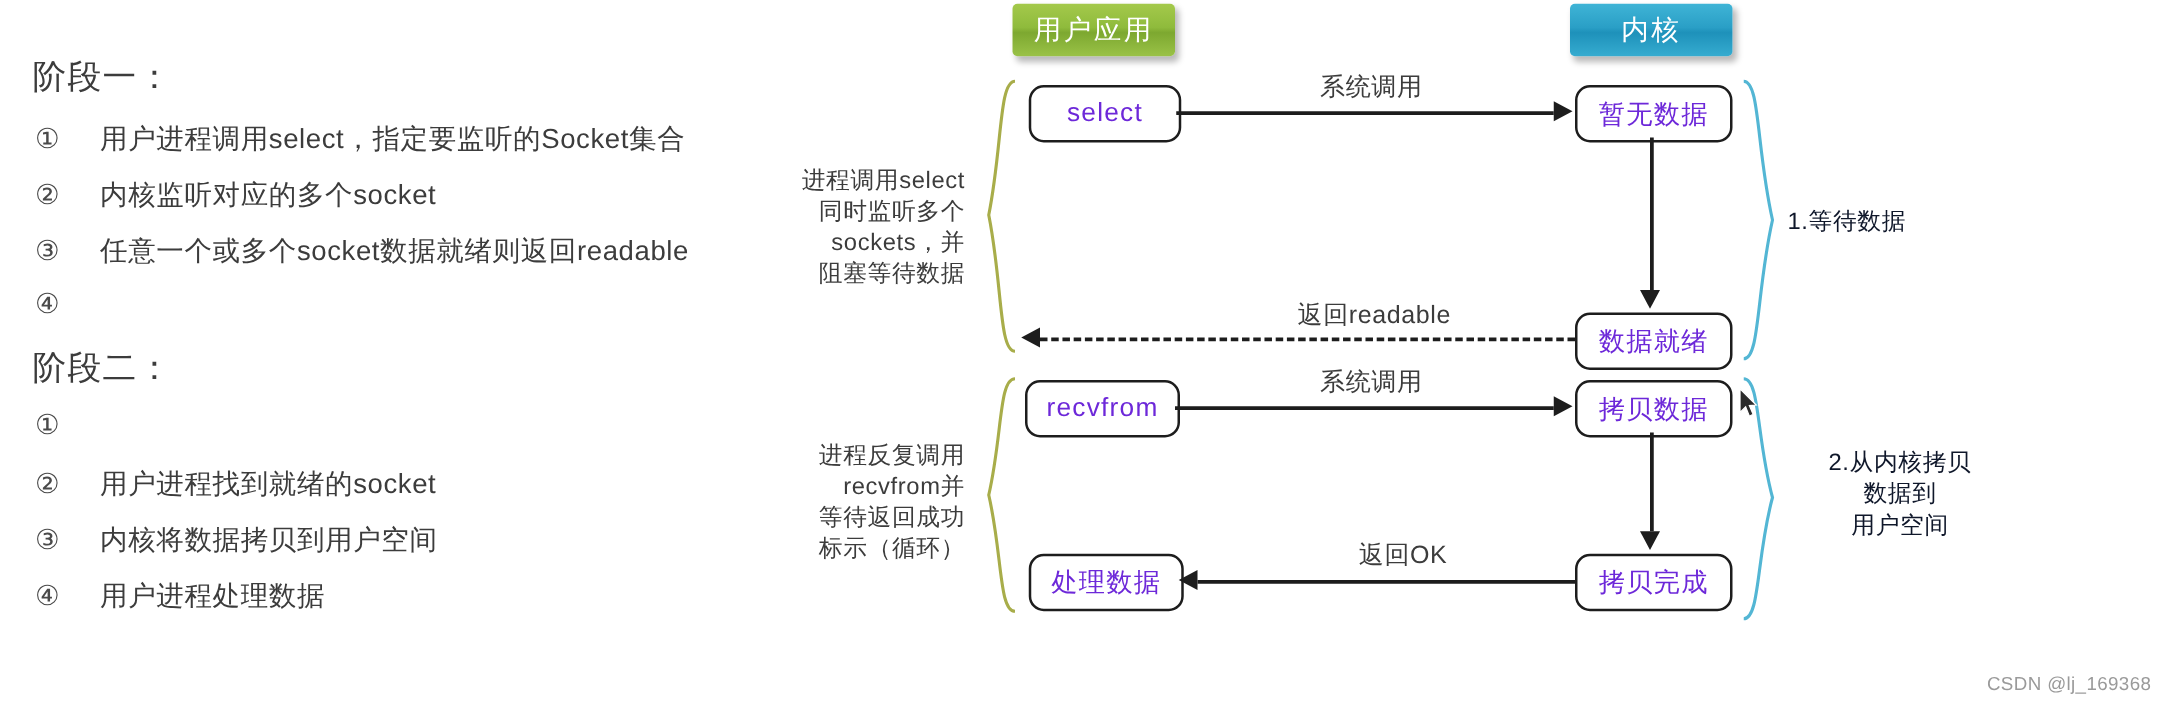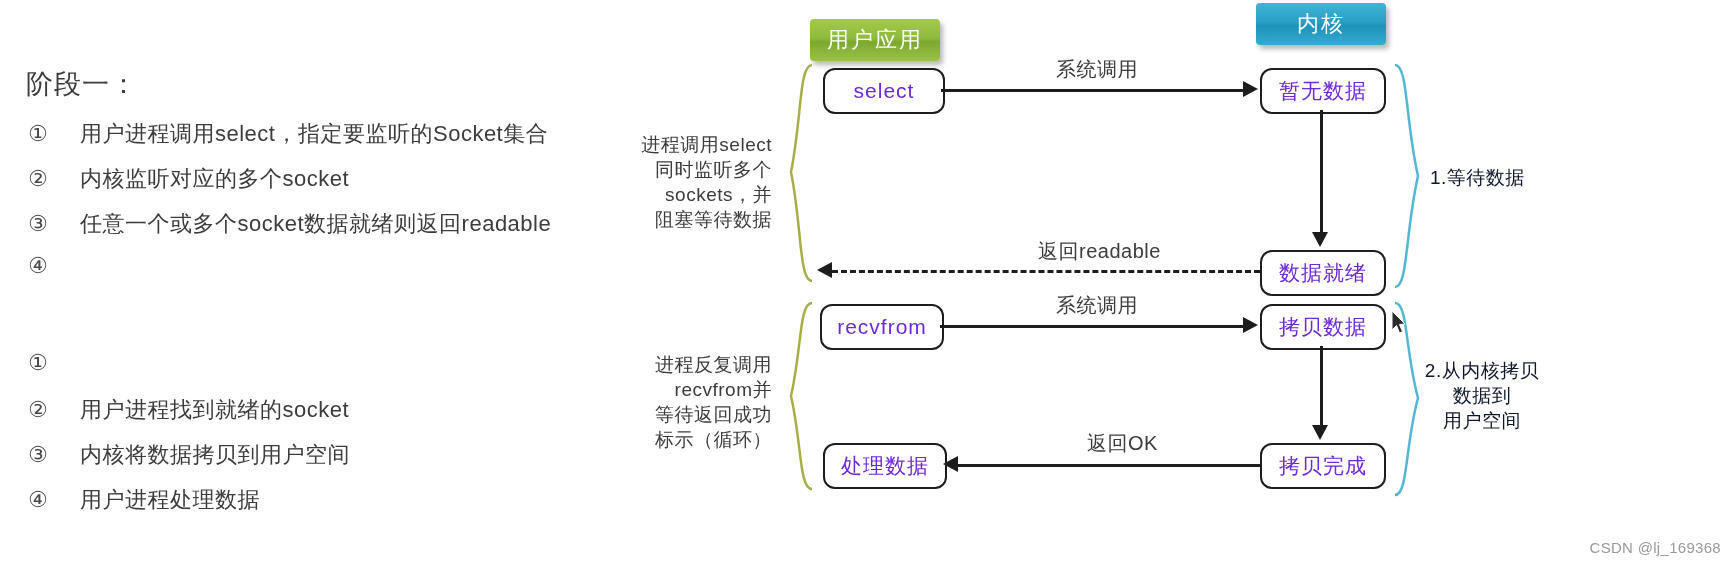--- a/index.html
+++ b/index.html
@@ -1,20 +1,20 @@
 <!DOCTYPE html>
 <html><head>
 <meta charset="utf-8">
 <style>
   html,body{margin:0;padding:0;background:#ffffff;}
   body{width:1729px;height:562px;position:relative;overflow:hidden;
        font-family:"Liberation Sans","DejaVu Sans",sans-serif;color:#3a3a3a;}
 
   
-  .left-col{position:absolute;left:0;top:0;width:620px;height:440px;margin-top:23px;}
+  .left-col{position:absolute;left:0;top:0;width:620px;height:440px;}
   .phase-title{position:absolute;font-size:27px;font-weight:400;color:#3c3c3c;letter-spacing:1px;}
   .step-row{position:absolute;display:flex;align-items:center;white-space:nowrap;}
   .step-num{width:52px;font-size:22px;color:#4a4a4a;flex:none;}
   .step-text{font-size:22px;color:#3c3c3c;letter-spacing:0.5px;}
 
   
   .diagram{position:absolute;left:620px;top:0;width:1109px;height:562px;}
 
   .hdr-badge{position:absolute;width:130px;height:42px;border-radius:4px;
              display:flex;align-items:center;justify-content:center;
@@ -60,41 +60,42 @@
     <span class="step-text">内核监听对应的多个socket</span>
   </div>
   <div class="step-row" style="left:28px;top:186px;">
     <span class="step-num">③</span>
     <span class="step-text">任意一个或多个socket数据就绪则返回readable</span>
   </div>
   <div class="step-row" style="left:28px;top:230px;">
     <span class="step-num">④</span>
   </div>
 
+  <div class="phase-title" style="left:26px;top:276px;">阶段二：</div>
 
   <div class="step-row" style="left:28px;top:327px;">
     <span class="step-num">①</span>
   </div>
   <div class="step-row" style="left:28px;top:372px;">
     <span class="step-num">②</span>
     <span class="step-text">用户进程找到就绪的socket</span>
   </div>
   <div class="step-row" style="left:28px;top:417px;">
     <span class="step-num">③</span>
     <span class="step-text">内核将数据拷贝到用户空间</span>
   </div>
   <div class="step-row" style="left:28px;top:462px;">
     <span class="step-num">④</span>
     <span class="step-text">用户进程处理数据</span>
   </div>
 </div>
 
 <div class="diagram">
 
-  <div class="hdr-badge hdr-green" style="left:190px;top:3px;margin-top:16px;">用户应用</div>
+  <div class="hdr-badge hdr-green" style="left:190px;top:3px;">用户应用</div>
   <div class="hdr-badge hdr-blue" style="left:636px;top:3px;">内核</div>
 
   <div class="node" style="left:203px;top:68px;width:118px;height:42px;">select</div>
   <div class="node" style="left:640px;top:68px;width:122px;height:42px;">暂无数据</div>
   <div class="node" style="left:640px;top:250px;width:122px;height:42px;border-radius:12px;">数据就绪</div>
 
   <div class="node" style="left:200px;top:304px;width:120px;height:42px;">recvfrom</div>
   <div class="node" style="left:640px;top:304px;width:122px;height:42px;">拷贝数据</div>
 
   <div class="node" style="left:203px;top:443px;width:120px;height:42px;">处理数据</div>
@@ -139,21 +140,21 @@
   <div class="note" style="left:0px;top:132px;width:152px;">进程调用select
 同时监听多个
 sockets，并
 阻塞等待数据</div>
   <div class="note" style="left:0px;top:352px;width:152px;">进程反复调用
 recvfrom并
 等待返回成功
 标示（循环）</div>
 
   <div class="note-right" style="left:810px;top:165px;width:180px;">1.等待数据</div>
-  <div class="note-right" style="left:772px;top:358px;width:180px;text-align:center;">2.从内核拷贝
+  <div class="note-right" style="left:810px;top:358px;width:180px;text-align:center;">2.从内核拷贝
 数据到
 用户空间</div>
 
   <svg class="cursor" style="left:771px;top:310px;" width="16" height="26">
     <path d="M1 1 L1 20 L5.5 15.5 L8.5 23 L11.5 21.5 L8.5 14.5 L14 14 Z" fill="#2b2b2b" stroke="#ffffff" stroke-width="1"></path>
   </svg>
 </div>
 
 <div class="watermark">CSDN @lj_169368</div>
 

